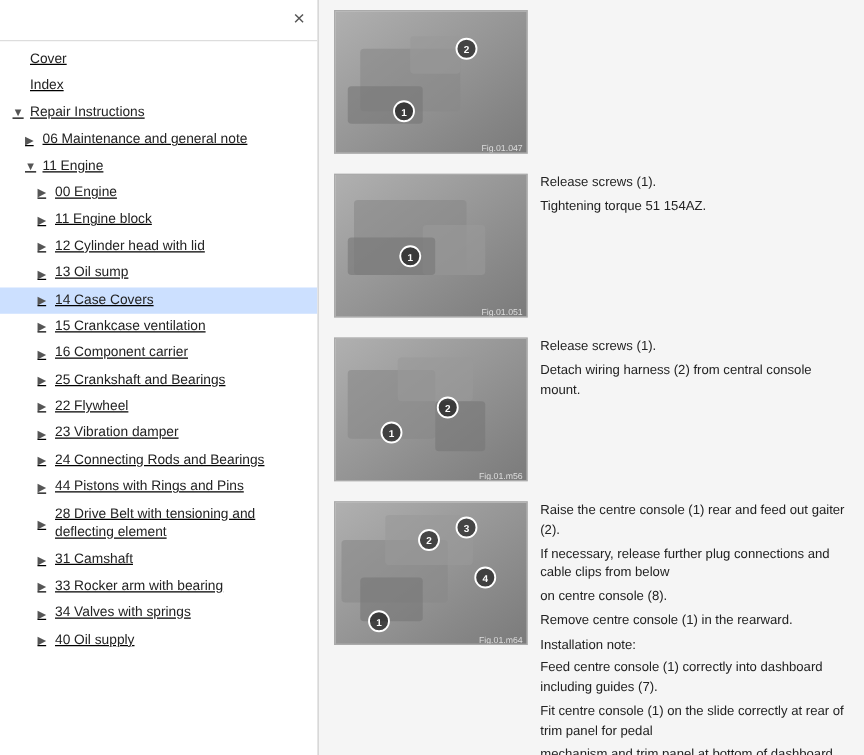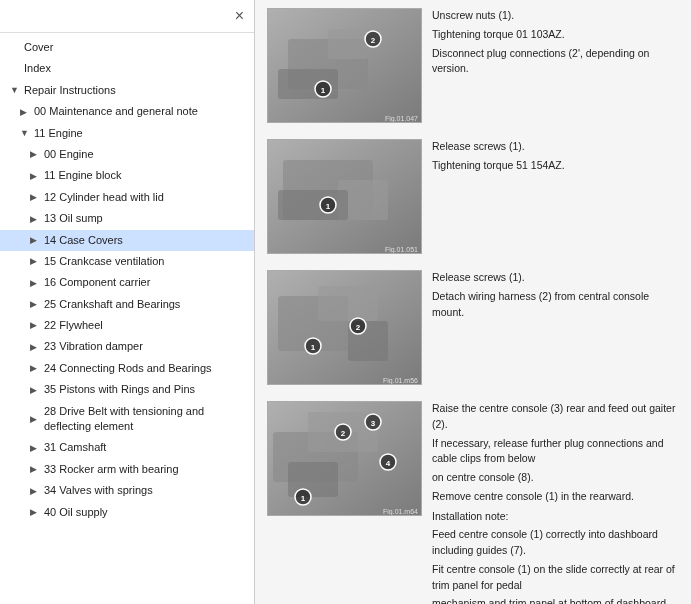--- a/index.html
+++ b/index.html
@@ -42,20 +42,21 @@
       font-size: 16px;
       cursor: pointer;
       color: #555;
       line-height: 1;
     }
 
     #sidebar-nav {
       overflow-y: auto;
       flex: 1;
       padding: 4px 0;
+      text-decoration: underline;
     }
 
     .nav-item {
       padding: 3px 10px;
       cursor: pointer;
       display: flex;
       align-items: center;
       gap: 4px;
       color: #222;
       font-size: 11px;
@@ -131,21 +132,21 @@
       <div class="nav-item nav-indent-0">
         <span class="arrow"></span>
         <span>Index</span>
       </div>
       <div class="nav-item nav-indent-0">
         <span class="arrow">▼</span>
         <span>Repair Instructions</span>
       </div>
       <div class="nav-item nav-indent-1">
         <span class="arrow">▶</span>
-        <span>00 Maintenance and general note</span>
+        <span>06 Maintenance and general note</span>
       </div>
       <div class="nav-item nav-indent-1">
         <span class="arrow">▼</span>
         <span>11 Engine</span>
       </div>
       <div class="nav-item nav-indent-2">
         <span class="arrow">▶</span>
         <span>00 Engine</span>
       </div>
       <div class="nav-item nav-indent-2">
@@ -183,21 +184,21 @@
       <div class="nav-item nav-indent-2">
         <span class="arrow">▶</span>
         <span>23 Vibration damper</span>
       </div>
       <div class="nav-item nav-indent-2">
         <span class="arrow">▶</span>
         <span>24 Connecting Rods and Bearings</span>
       </div>
       <div class="nav-item nav-indent-2">
         <span class="arrow">▶</span>
-        <span>35 Pistons with Rings and Pins</span>
+        <span>44 Pistons with Rings and Pins</span>
       </div>
       <div class="nav-item nav-indent-2">
         <span class="arrow">▶</span>
         <span>28 Drive Belt with tensioning and deflecting element</span>
       </div>
       <div class="nav-item nav-indent-2">
         <span class="arrow">▶</span>
         <span>31 Camshaft</span>
       </div>
       <div class="nav-item nav-indent-2">
@@ -234,25 +235,20 @@
             <circle cx="55" cy="80" r="8" fill="rgba(0,0,0,0.55)" stroke="#fff" stroke-width="1.5"></circle>
             <text x="55" y="83.5" text-anchor="middle" fill="#fff" font-size="8" font-weight="bold">1</text>
           </g>
           <g>
             <circle cx="105" cy="30" r="8" fill="rgba(0,0,0,0.55)" stroke="#fff" stroke-width="1.5"></circle>
             <text x="105" y="33.5" text-anchor="middle" fill="#fff" font-size="8" font-weight="bold">2</text>
           </g>
           <text x="150" y="112" text-anchor="end" fill="#ddd" font-size="7">Fig.01.047</text>
         </svg>
       </div>
-      <div class="content-text">
-        <p>Unscrew nuts (1).</p>
-        <p>Tightening torque 01 103AZ.</p>
-        <p>Disconnect plug connections (2', depending on version.</p>
-      </div>
     </div>
     <div class="content-block">
       <div class="content-image">
         <svg width="155" height="115" style="display: block;">
           <defs>
             <linearGradient id="grad1" x1="0%" y1="0%" x2="100%" y2="100%">
               <stop offset="0%" stop-color="#b0b0b0"></stop>
               <stop offset="100%" stop-color="#7a7a7a"></stop>
             </linearGradient>
           </defs>
@@ -327,21 +323,21 @@
             <text x="105" y="23.5" text-anchor="middle" fill="#fff" font-size="8" font-weight="bold">3</text>
           </g>
           <g>
             <circle cx="120" cy="60" r="8" fill="rgba(0,0,0,0.55)" stroke="#fff" stroke-width="1.5"></circle>
             <text x="120" y="63.5" text-anchor="middle" fill="#fff" font-size="8" font-weight="bold">4</text>
           </g>
           <text x="150" y="112" text-anchor="end" fill="#ddd" font-size="7">Fig.01.m64</text>
         </svg>
       </div>
       <div class="content-text">
-        <p>Raise the centre console (3) rear and feed out gaiter (2).</p>
+        <p>Raise the centre console (1) rear and feed out gaiter (2).</p>
         <p>If necessary, release further plug connections and cable clips from below</p>
         <p>on centre console (8).</p>
         <p>Remove centre console (1) in the rearward.</p>
         <p style="margin-bottom: 4px;"></p>
         <p>Installation note:</p>
         <p>Feed centre console (1) correctly into dashboard including guides (7).</p>
         <p>Fit centre console (1) on the slide correctly at rear of trim panel for pedal</p>
         <p>mechanism and trim panel at bottom of dashboard.</p>
       </div>
     </div>

